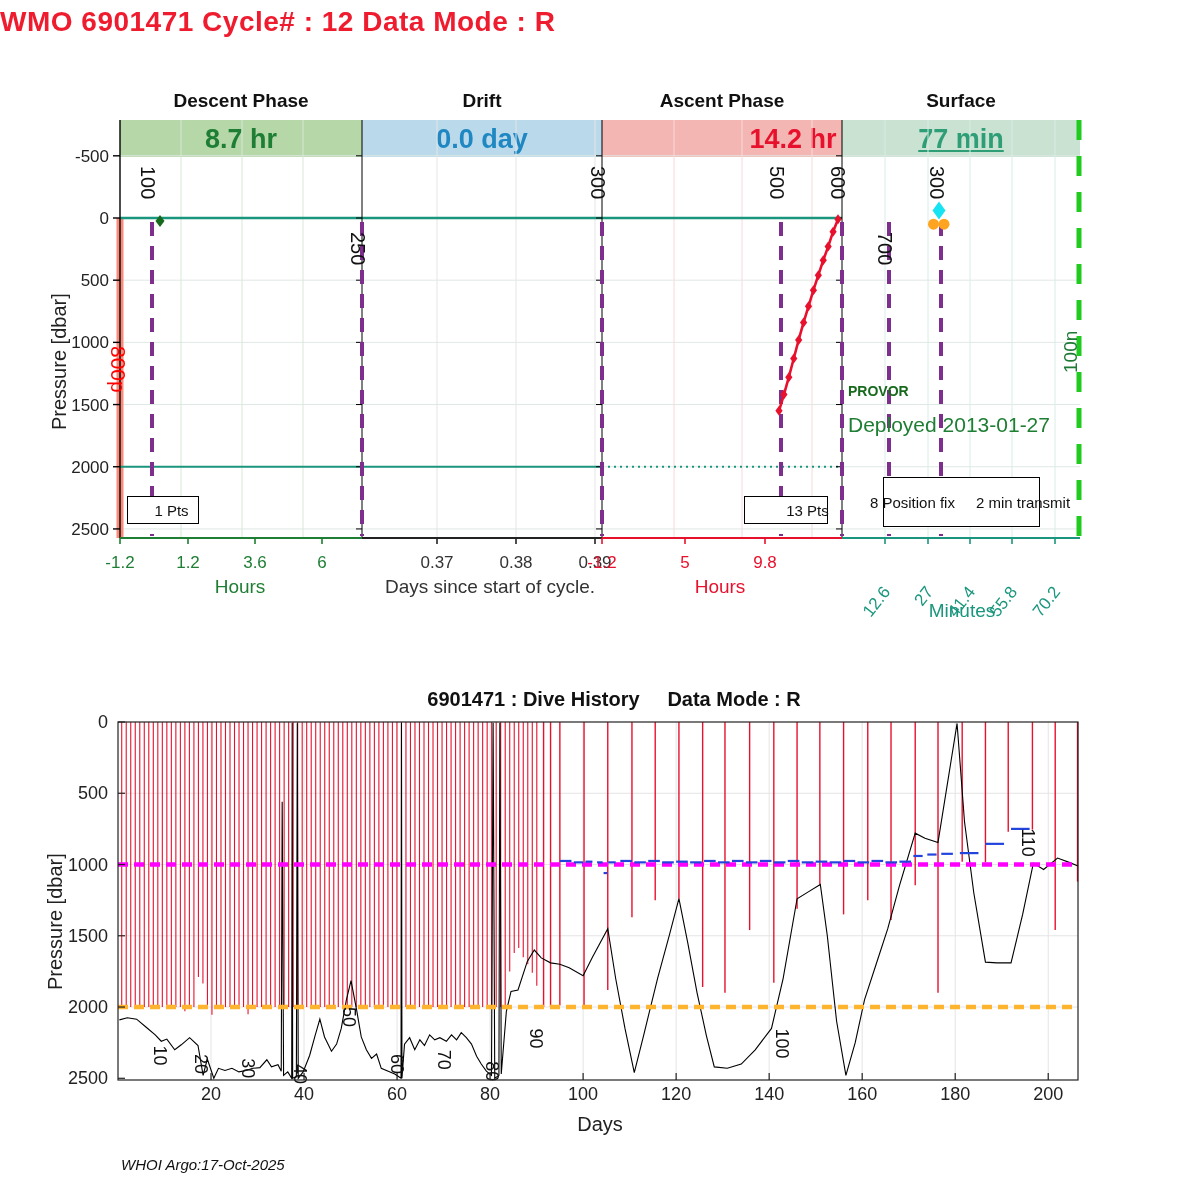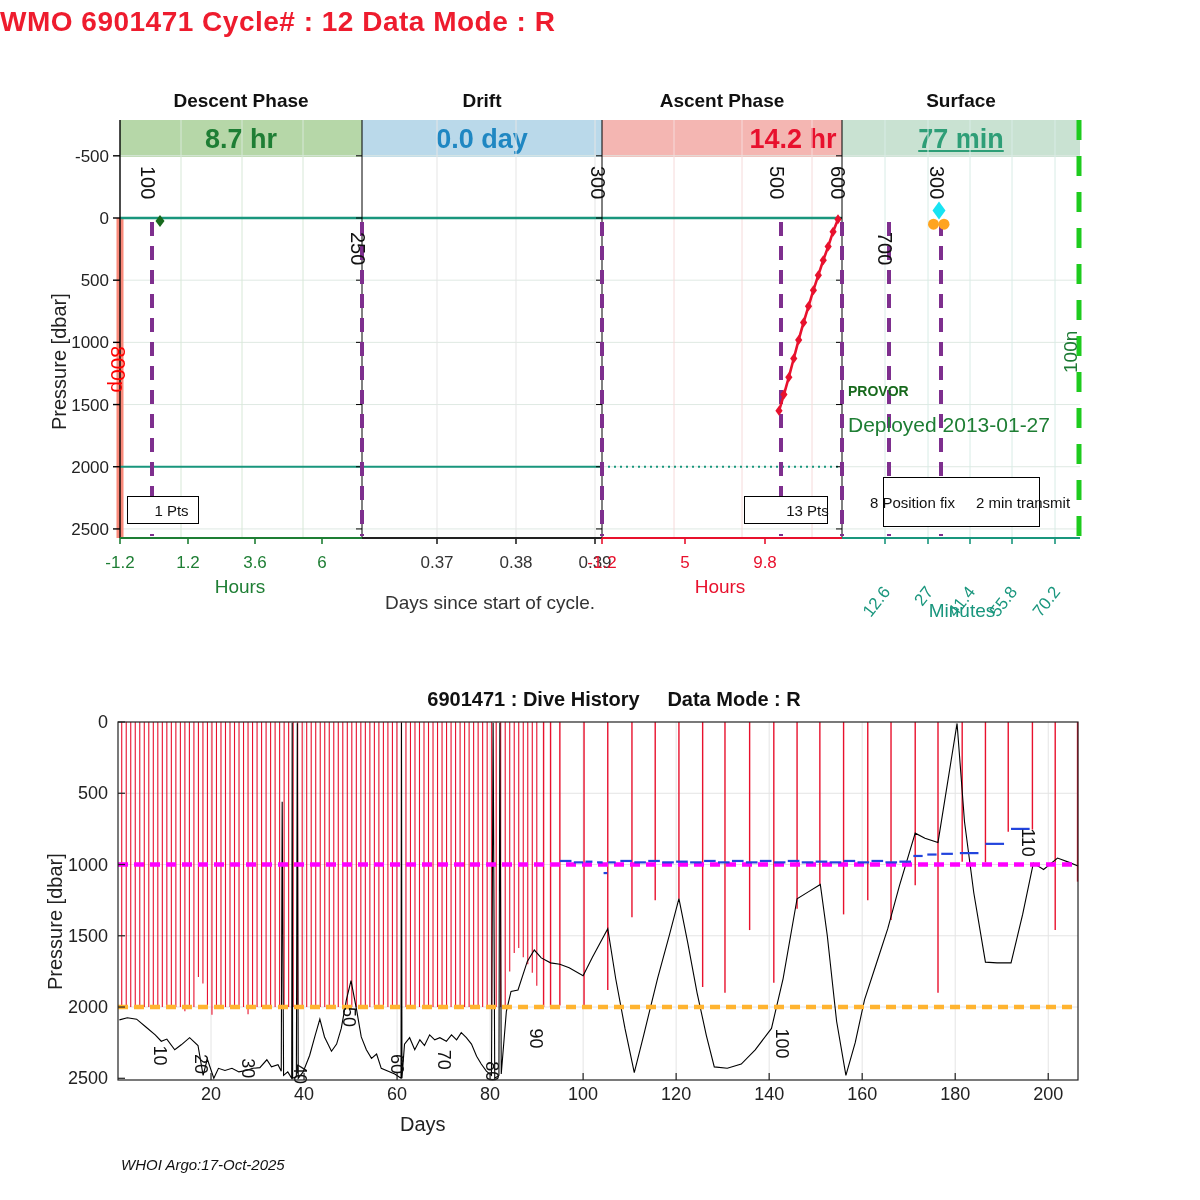--- a/index.html
+++ b/index.html
@@ -5,31 +5,31 @@
   html,body{margin:0;padding:0;background:#ffffff;}
   body{width:1200px;height:1200px;position:relative;font-family:"Liberation Sans",sans-serif;overflow:hidden;}
   .abs{position:absolute;}
   #main-title{left:0;top:6px;width:1200px;text-align:left;font-size:28px;font-weight:bold;color:#ee1c2e;letter-spacing:.5px;}
   .phase-header{top:90px;height:22px;text-align:center;font-size:19px;font-weight:bold;color:#111;}
   .phase-duration{top:121px;height:44px;text-align:center;font-size:27px;font-weight:bold;line-height:36px;}
   .band{top:120px;height:37px;}
   #svg-canvas{left:0;top:0;}
   .axis-caption{font-size:19px;text-align:center;}
   #xlab-descent{left:150px;top:576px;width:180px;color:#1e7e34;}
-  #xlab-drift{left:340px;top:592px;width:300px;color:#333;}
+  #xlab-drift{left:340px;top:576px;width:300px;color:#333;}
   #xlab-ascent{left:630px;top:576px;width:180px;color:#e8112d;}
   #xlab-surface{left:872px;top:600px;width:180px;color:#19967d;}
   .legend-box{border:1.6px solid #000;background:#fff;display:flex;flex-direction:row;justify-content:center;gap:3px;padding:2px 6px;box-sizing:border-box;}
   .legend-row{display:flex;align-items:center;gap:7px;font-size:15px;color:#111;white-space:nowrap;}
   .marker-diamond{width:10px;height:10px;transform:rotate(45deg);flex:0 0 auto;}
   .marker-circle{width:11px;height:11px;border-radius:50%;flex:0 0 auto;}
   #provor-name{left:848px;top:383px;font-size:14px;font-weight:bold;color:#17691c;}
   #provor-deployed{left:848px;top:413px;font-size:21px;color:#1e7e34;}
   #dive-title{left:0;top:688px;width:1196px;text-align:center;font-size:20px;font-weight:bold;color:#111;white-space:pre;margin-left:16px;}
-  #dive-xlabel{left:400px;top:1113px;width:400px;text-align:left;font-size:20px;color:#222;}
+  #dive-xlabel{left:400px;top:1113px;width:400px;text-align:center;font-size:20px;color:#222;}
   .ylabel-rot{transform:rotate(-90deg);transform-origin:left top;font-size:20px;color:#222;white-space:nowrap;}
   #ylab-top{left:48px;top:430px;}
   #ylab-bottom{left:44px;top:990px;}
   #footer-note{left:121px;top:1156px;font-size:15px;color:#111;font-style:italic;}
 </style>
 </head>
 <body>
 
 <div class="abs" id="main-title">WMO 6901471   Cycle# : 12   Data Mode : R</div>
 

